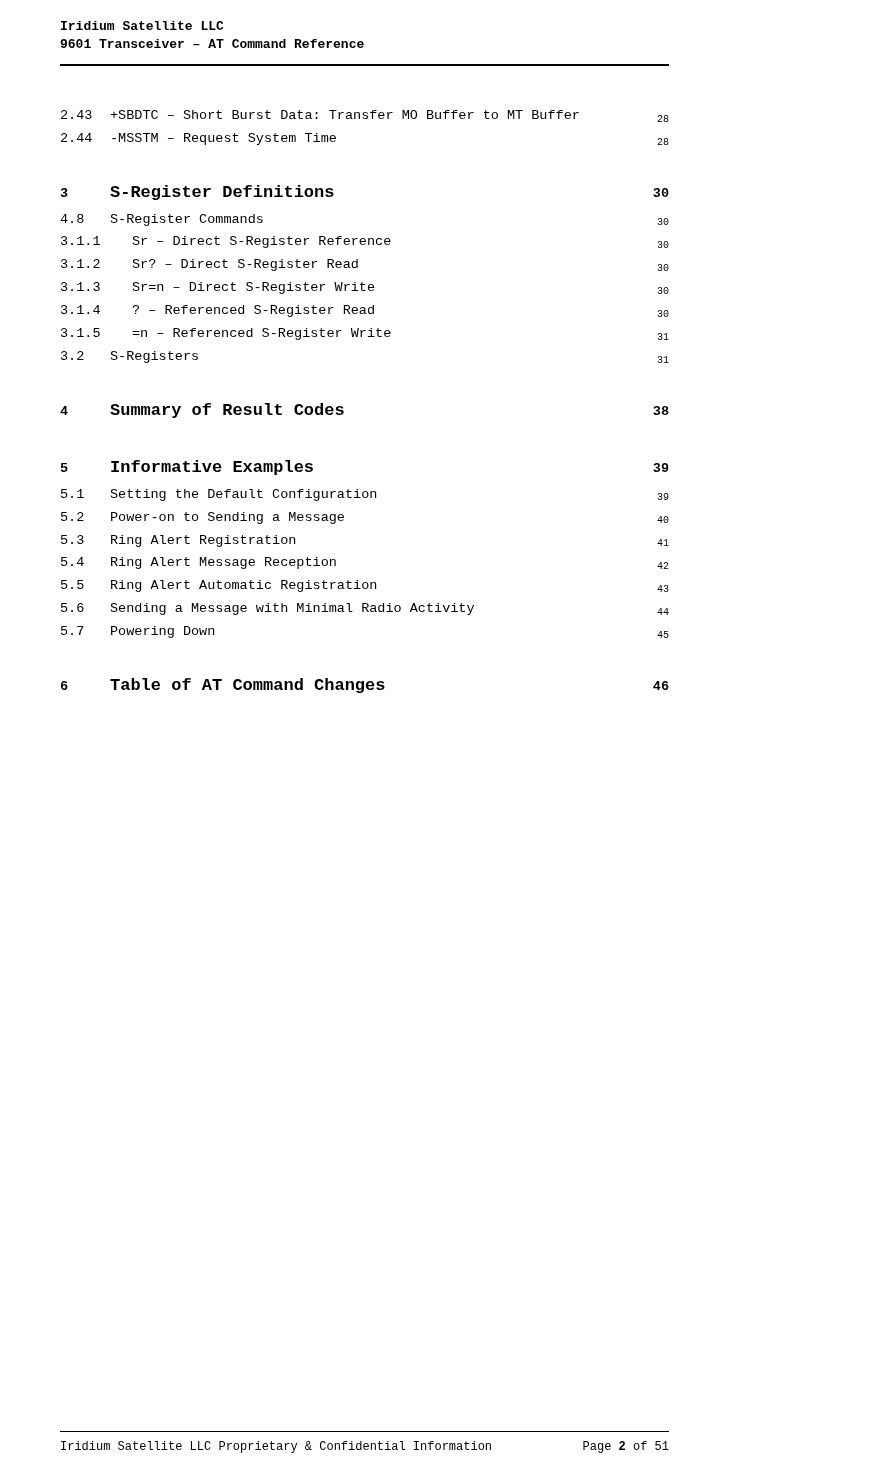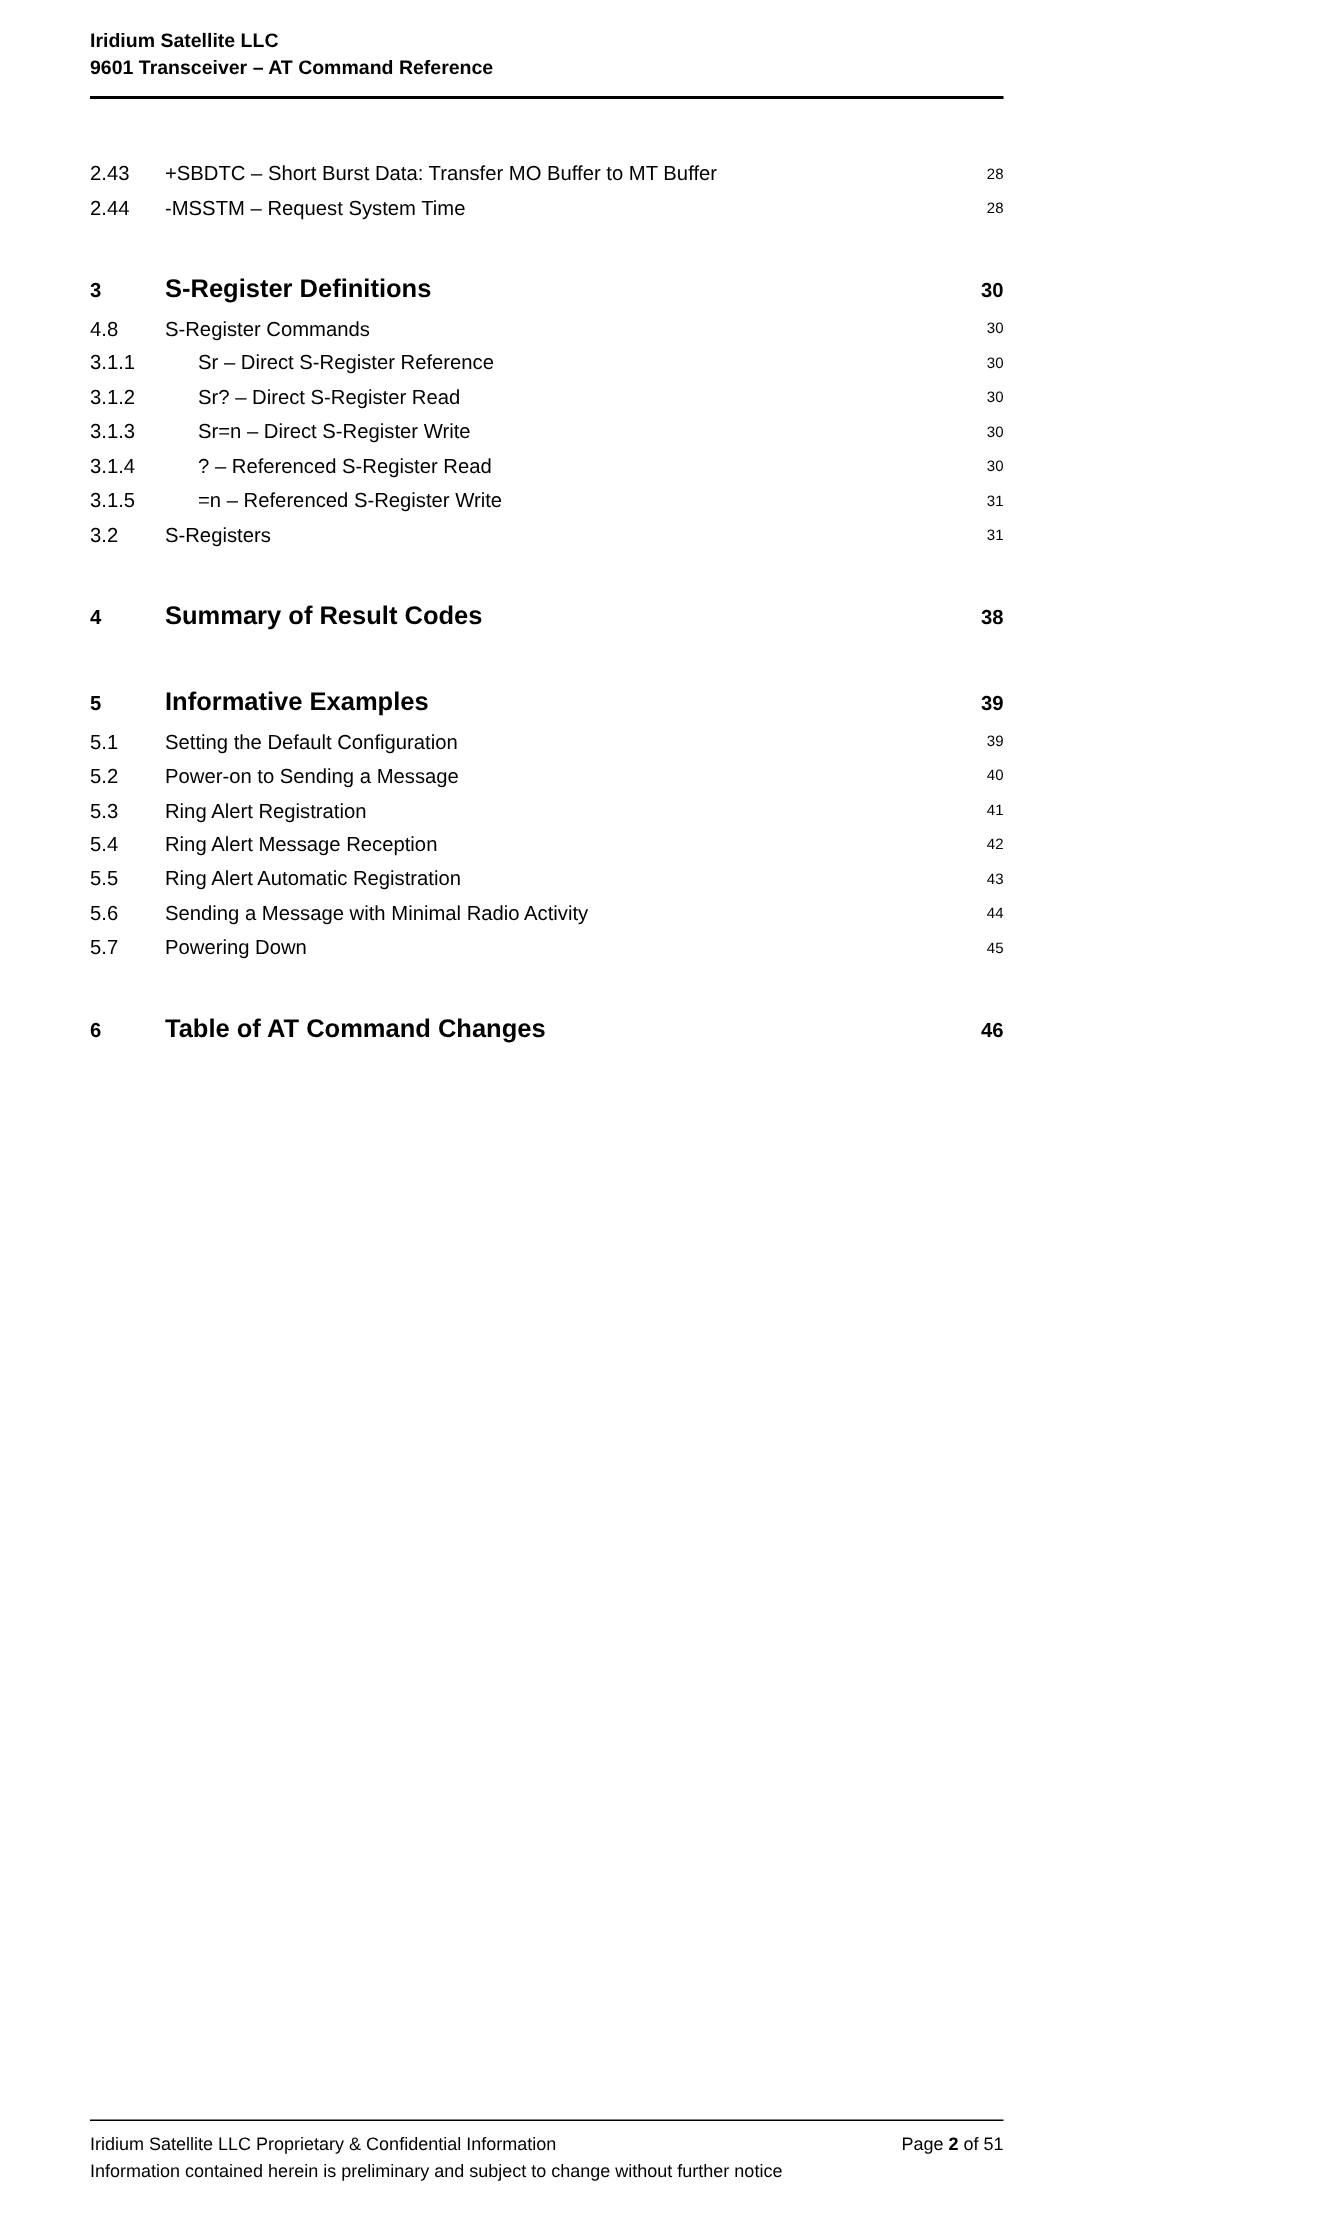--- a/index.html
+++ b/index.html
@@ -16,20 +16,21 @@
       font-size: 14px;
       color: #000000;
       position: relative;
     }
 
     .page-container {
       width: 729px;
       min-height: 1481px;
       padding: 0 60px;
       position: relative;
+      font-family: Liberation Mono, monospace;
     }
 
     .header {
       padding-top: 18px;
       padding-bottom: 10px;
       border-bottom: 2px solid #000;
       margin-bottom: 30px;
     }
 
     .header-line1 {
@@ -44,21 +45,21 @@
       line-height: 1.4;
     }
 
     .toc-content {
       padding-top: 10px;
     }
 
     .toc-entry {
       display: flex;
       justify-content: space-between;
-      align-items: center;
+      align-items: flex-end;
       margin-bottom: 2px;
       line-height: 1.55;
     }
 
     .toc-entry-left {
       display: flex;
       align-items: baseline;
       flex: 1;
     }
 
@@ -298,18 +299,15 @@
       </div>
     </div>
 
   <div class="footer">
     <div class="footer-line">
       <span>Iridium Satellite LLC Proprietary &amp; Confidential Information</span>
       <span class="footer-right">
         <span>Page </span><span class="bold-page-num">2</span><span> of 51</span>
       </span>
     </div>
-    <div class="footer-line">
-      <span>Information contained herein is preliminary and subject to change without further notice</span>
-    </div>
   </div>
 
 </div>
 
 </body></html>

